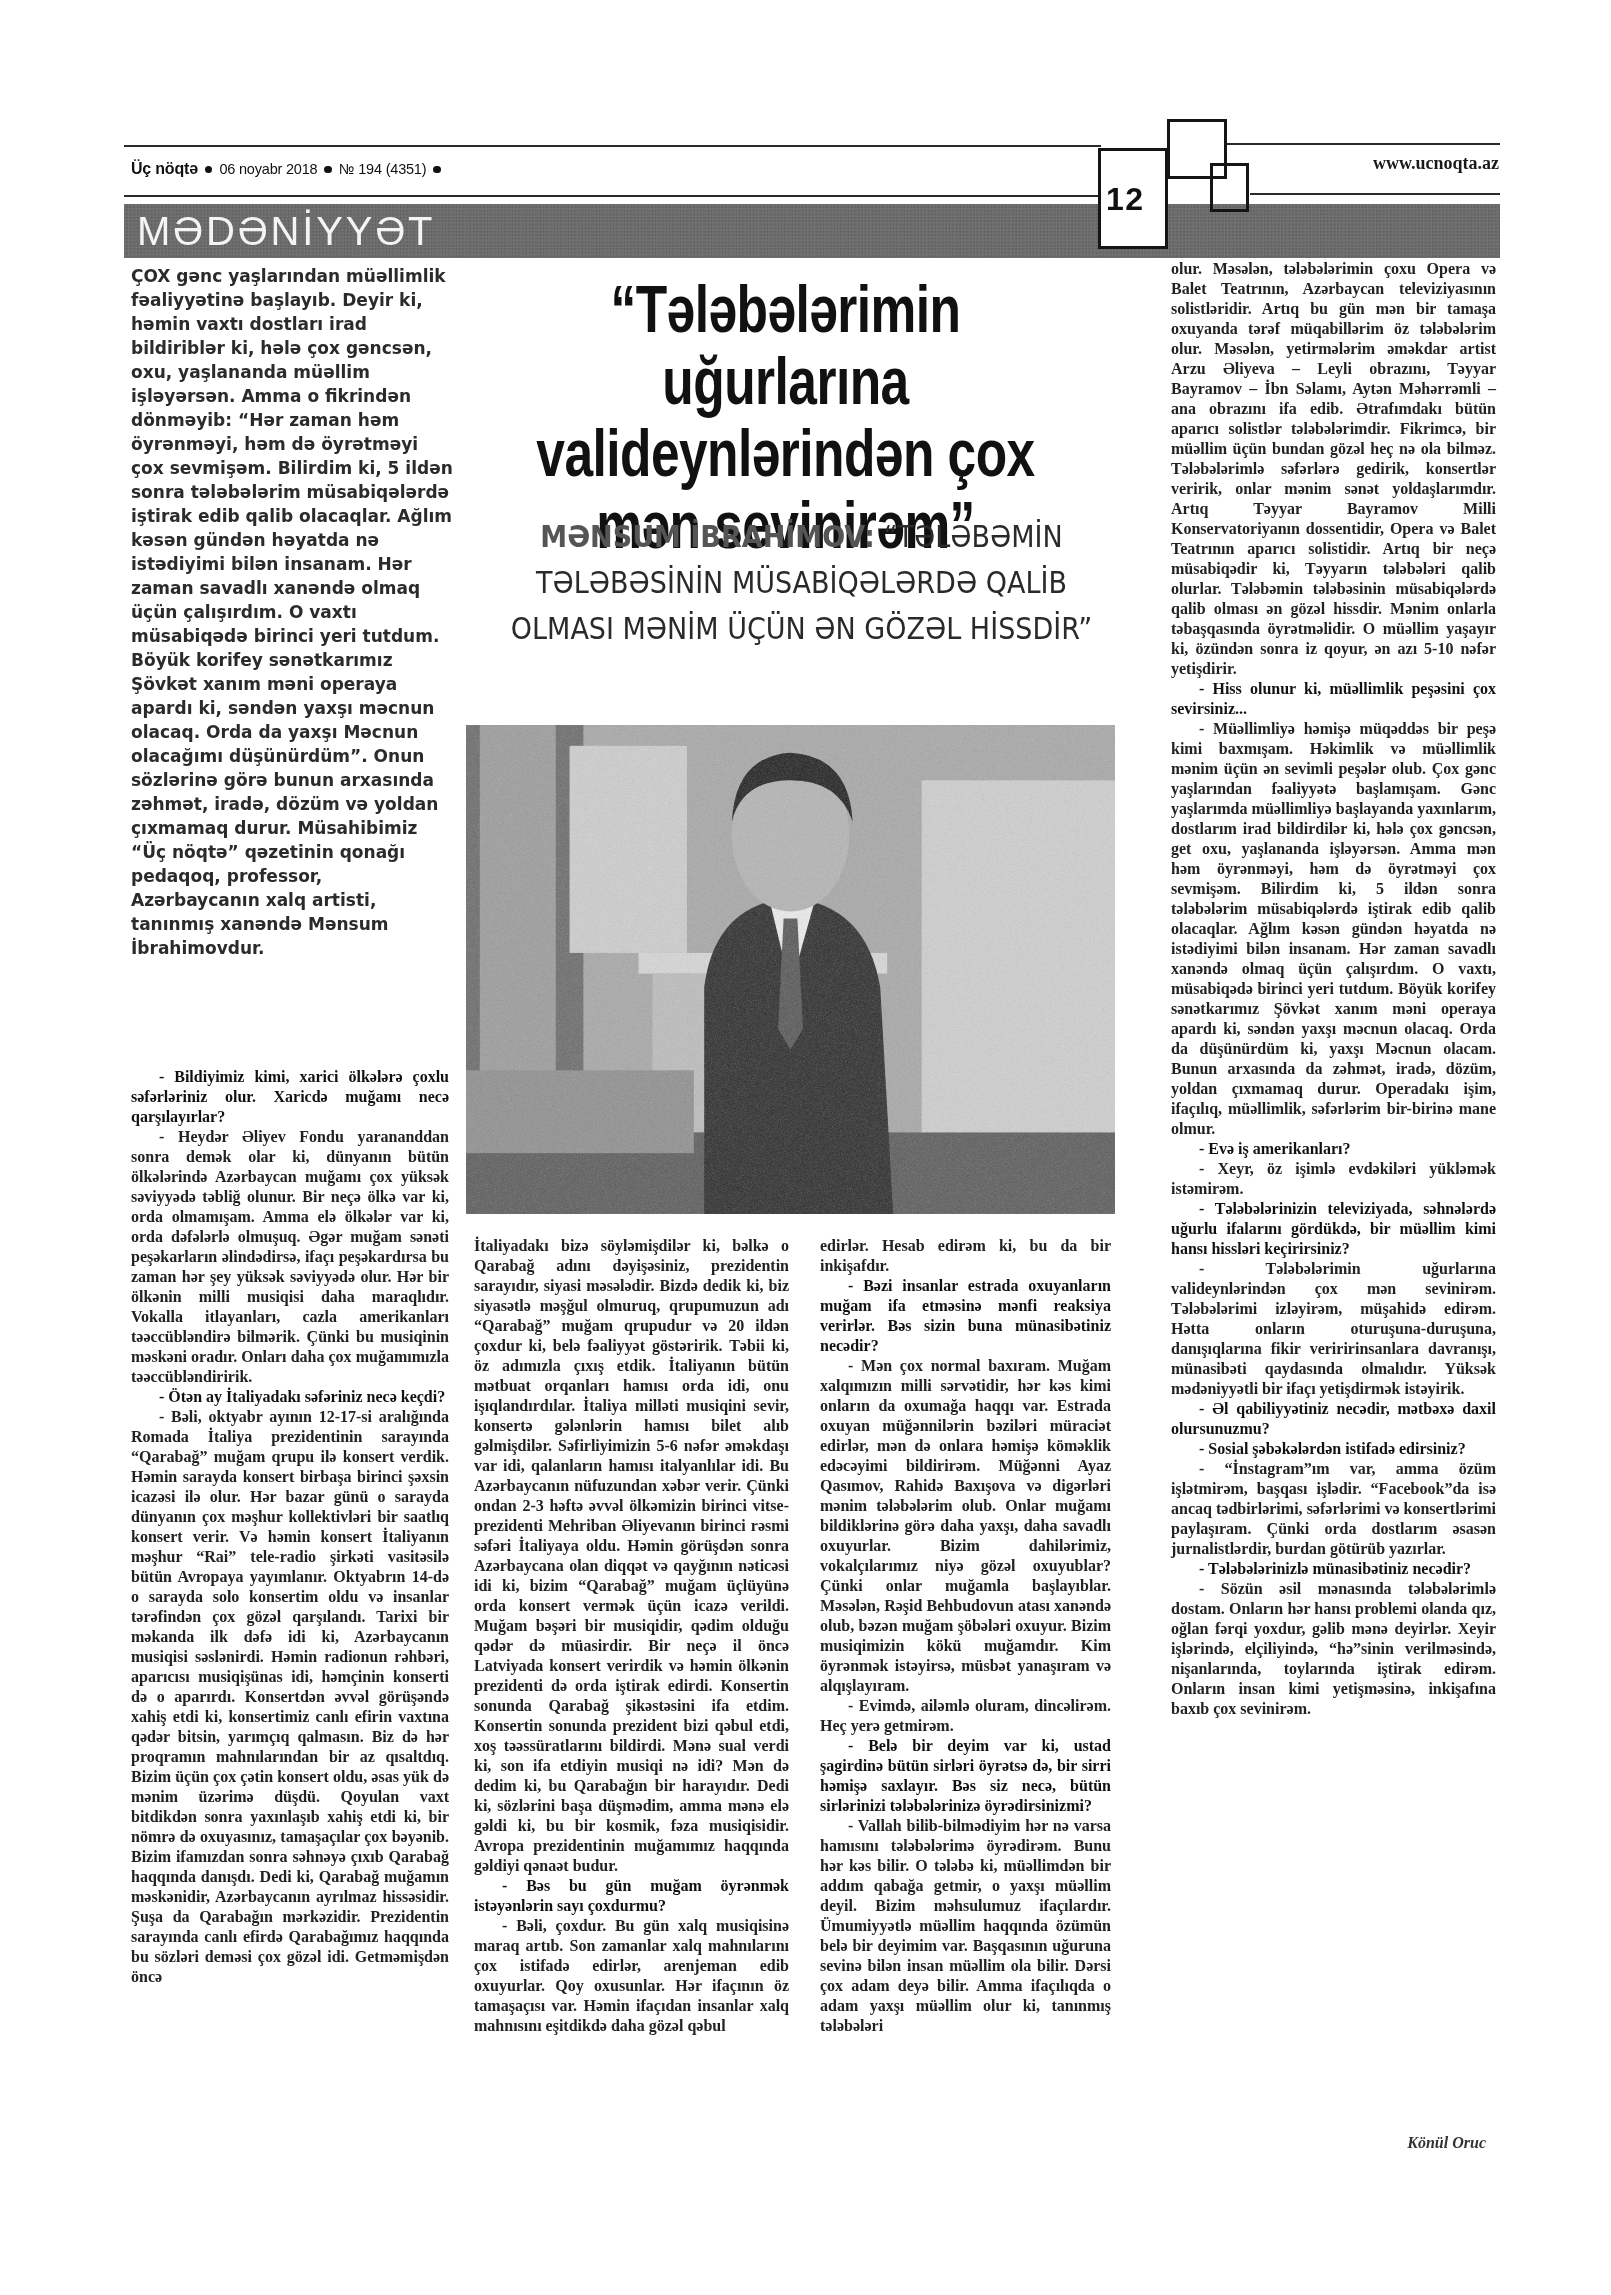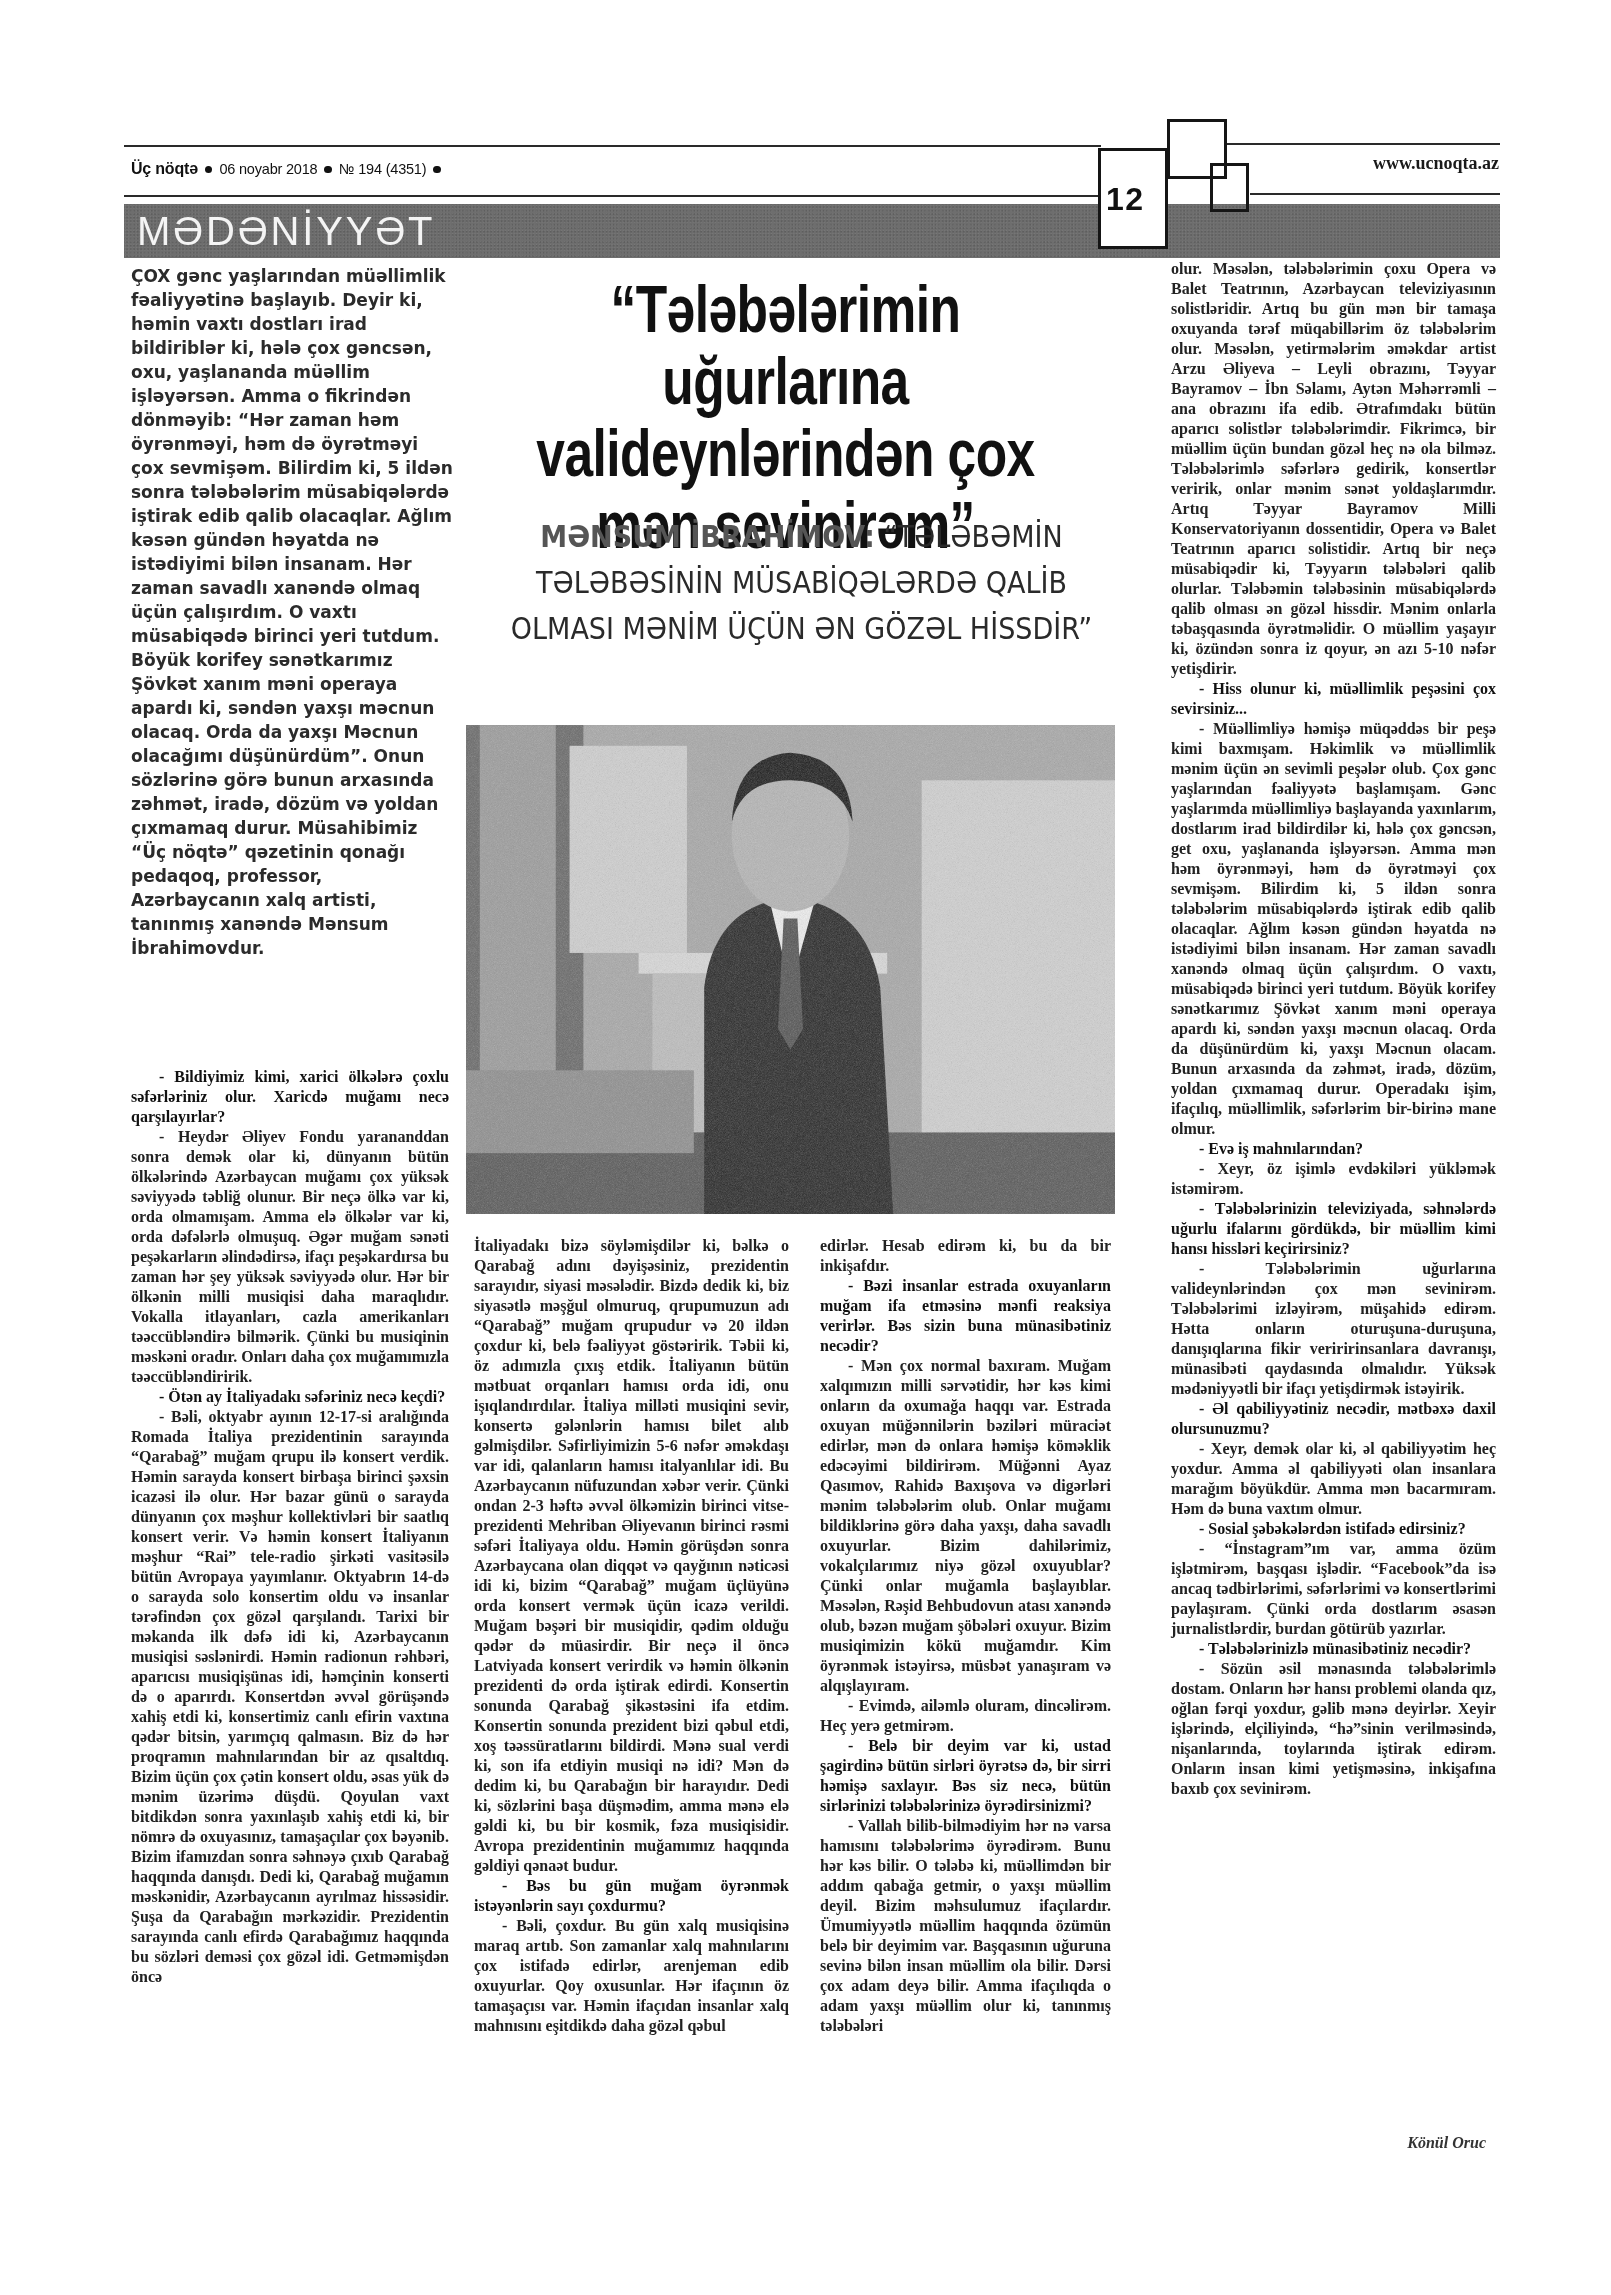--- a/index.html
+++ b/index.html
@@ -120,26 +120,25 @@
   <p>- Mən çox normal baxıram. Muğam xalqımızın milli sərvətidir, hər kəs kimi onların da oxumağa haqqı var. Estrada oxuyan müğənnilərin bəziləri müraciət edirlər, mən də onlara həmişə köməklik edəcəyimi bildirirəm. Müğənni Ayaz Qasımov, Rahidə Baxışova və digərləri mənim tələbələrim olub. Onlar muğamı bildiklərinə görə daha yaxşı, daha savadlı oxuyurlar. Bizim dahilərimiz, vokalçılarımız niyə gözəl oxuyublar? Çünki onlar muğamla başlayıblar. Məsələn, Rəşid Behbudovun atası xanəndə olub, bəzən muğam şöbələri oxuyur. Bizim musiqimizin kökü muğamdır. Kim öyrənmək istəyirsə, müsbət yanaşıram və alqışlayıram.</p>
   <p>- Evimdə, ailəmlə oluram, dincəlirəm. Heç yerə getmirəm.</p>
   <p class="q">- Belə bir deyim var ki, ustad şagirdinə bütün sirləri öyrətsə də, bir sirri həmişə saxlayır. Bəs siz necə, bütün sirlərinizi tələbələrinizə öyrədirsinizmi?</p>
   <p>- Vallah bilib-bilmədiyim hər nə varsa hamısını tələbələrimə öyrədirəm. Bunu hər kəs bilir. O tələbə ki, müəllimdən bir addım qabağa getmir, o yaxşı müəllim deyil. Bizim məhsulumuz ifaçılardır. Ümumiyyətlə müəllim haqqında özümün belə bir deyimim var. Başqasının uğuruna sevinə bilən insan müəllim ola bilir. Dərsi çox adam deyə bilir. Amma ifaçılıqda o adam yaxşı müəllim olur ki, tanınmış tələbələri</p>
 </div>
 
 <div class="col c4">
   <p class="cont">olur. Məsələn, tələbələrimin çoxu Opera və Balet Teatrının, Azərbaycan televiziyasının solistləridir. Artıq bu gün mən bir tamaşa oxuyanda tərəf müqabillərim öz tələbələrim olur. Məsələn, yetirmələrim əməkdar artist Arzu Əliyeva – Leyli obrazını, Təyyar Bayramov – İbn Səlamı, Aytən Məhərrəmli – ana obrazını ifa edib. Ətrafımdakı bütün aparıcı solistlər tələbələrimdir. Fikrimcə, bir müəllim üçün bundan gözəl heç nə ola bilməz. Tələbələrimlə səfərlərə gedirik, konsertlər veririk, onlar mənim sənət yoldaşlarımdır. Artıq Təyyar Bayramov Milli Konservatoriyanın dossentidir, Opera və Balet Teatrının aparıcı solistidir. Artıq bir neçə müsabiqədir ki, Təyyarın tələbələri qalib olurlar. Tələbəmin tələbəsinin müsabiqələrdə qalib olması ən gözəl hissdir. Mənim onlarla təbaşqasında öyrətməlidir. O müəllim yaşayır ki, özündən sonra iz qoyur, ən azı 5-10 nəfər yetişdirir.</p>
   <p class="q">- Hiss olunur ki, müəllimlik peşəsini çox sevirsiniz...</p>
   <p>- Müəllimliyə həmişə müqəddəs bir peşə kimi baxmışam. Həkimlik və müəllimlik mənim üçün ən sevimli peşələr olub. Çox gənc yaşlarından fəaliyyətə başlamışam. Gənc yaşlarımda müəllimliyə başlayanda yaxınlarım, dostlarım irad bildirdilər ki, hələ çox gəncsən, get oxu, yaşlananda işləyərsən. Amma mən həm öyrənməyi, həm də öyrətməyi çox sevmişəm. Bilirdim ki, 5 ildən sonra tələbələrim müsabiqələrdə iştirak edib qalib olacaqlar. Ağlım kəsən gündən həyatda nə istədiyimi bilən insanam. Hər zaman savadlı xanəndə olmaq üçün çalışırdım. O vaxtı, müsabiqədə birinci yeri tutdum. Böyük korifey sənətkarımız Şövkət xanım məni operaya apardı ki, səndən yaxşı məcnun olacaq. Orda da düşünürdüm ki, yaxşı Məcnun olacam. Bunun arxasında da zəhmət, iradə, dözüm, yoldan çıxmamaq durur. Operadakı işim, ifaçılıq, müəllimlik, səfərlərim bir-birinə mane olmur.</p>
-  <p class="q">- Evə iş mahnılarından?</p>
+  <p class="q">- Evə iş amerikanları?</p>
   <p>- Xeyr, öz işimlə evdəkiləri yükləmək istəmirəm.</p>
   <p class="q">- Tələbələrinizin televiziyada, səhnələrdə uğurlu ifalarını gördükdə, bir müəllim kimi hansı hissləri keçirirsiniz?</p>
   <p>- Tələbələrimin uğurlarına valideynlərindən çox mən sevinirəm. Tələbələrimi izləyirəm, müşahidə edirəm. Hətta onların oturuşuna-duruşuna, danışıqlarına fikir veriririnsanlara davranışı, münasibəti qaydasında olmalıdır. Yüksək mədəniyyətli bir ifaçı yetişdirmək istəyirik.</p>
   <p class="q">- Əl qabiliyyətiniz necədir, mətbəxə daxil olursunuzmu?</p>
-  <p>- Xeyr, demək olar ki, əl qabiliyyətim heç yoxdur. Amma əl qabiliyyəti olan insanlara marağım böyükdür. Amma mən bacarmıram. Həm də buna vaxtım olmur.</p>
   <p class="q">- Sosial şəbəkələrdən istifadə edirsiniz?</p>
   <p>- “İnstagram”ım var, amma özüm işlətmirəm, başqası işlədir. “Facebook”da isə ancaq tədbirlərimi, səfərlərimi və konsertlərimi paylaşıram. Çünki orda dostlarım əsasən jurnalistlərdir, burdan götürüb yazırlar.</p>
   <p class="q">- Tələbələrinizlə münasibətiniz necədir?</p>
   <p>- Sözün əsil mənasında tələbələrimlə dostam. Onların hər hansı problemi olanda qız, oğlan fərqi yoxdur, gəlib mənə deyirlər. Xeyir işlərində, elçiliyində, “hə”sinin verilməsində, nişanlarında, toylarında iştirak edirəm. Onların insan kimi yetişməsinə, inkişafına baxıb çox sevinirəm.</p>
 </div>
 
 <div class="abs byline">Könül Oruc</div>
 
 
 </body></html>

